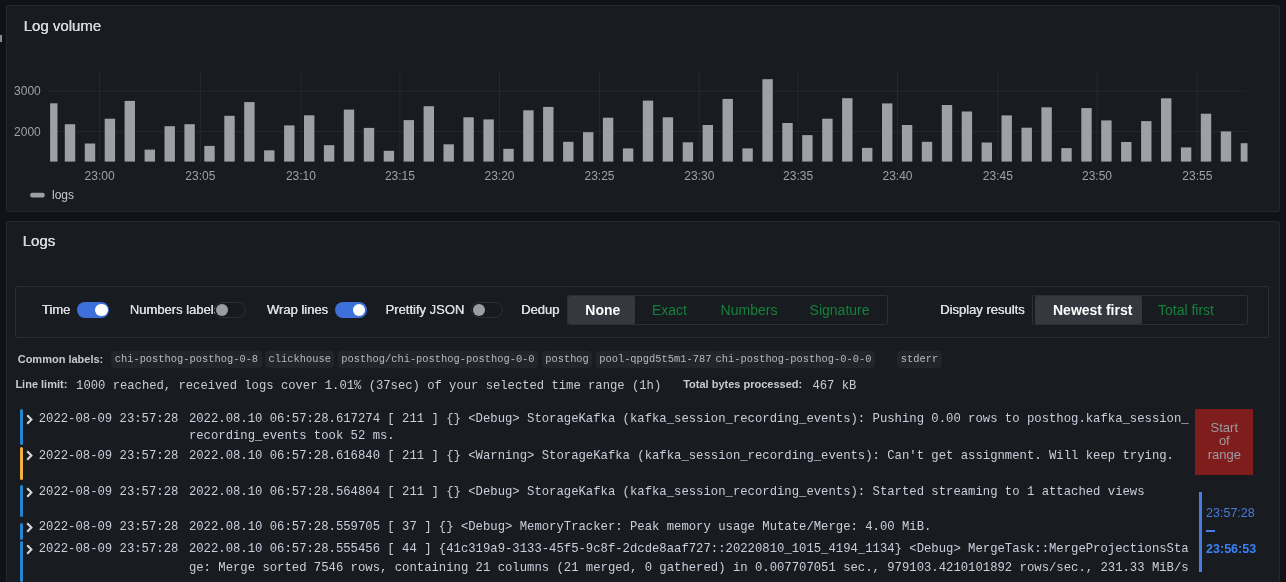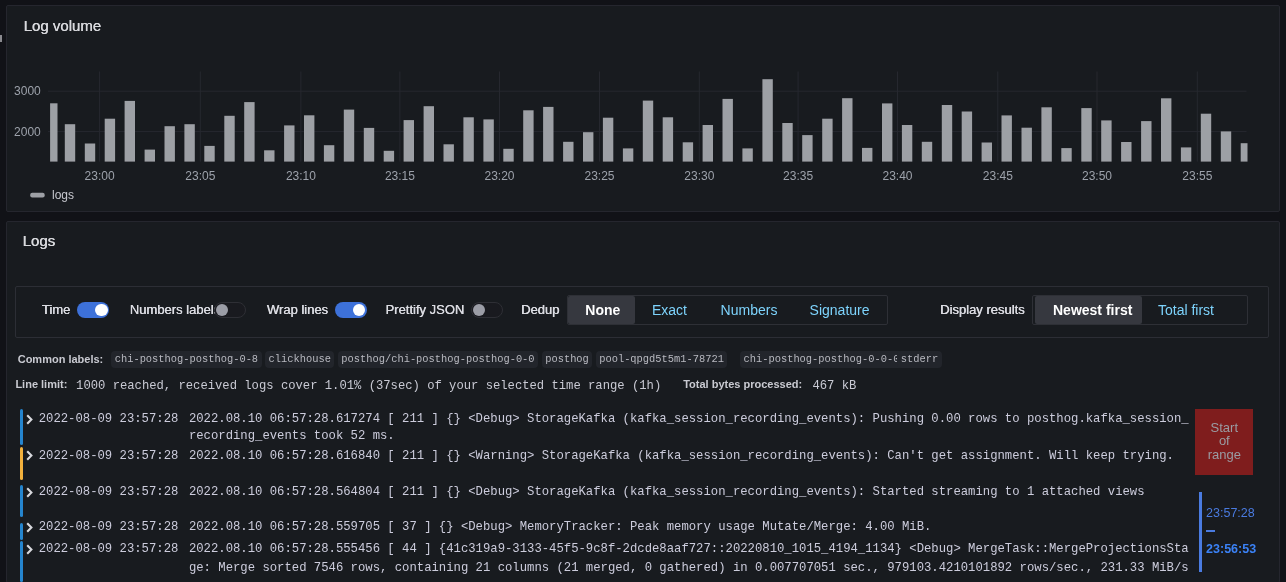--- a/index.html
+++ b/index.html
@@ -9,21 +9,21 @@
 .axis {font-family:"Liberation Sans", sans-serif;font-size:12px;fill:#9da2ab;}
 .lbl {position:absolute;font-weight:400;font-size:13px;color:#dcdde3;line-height:16px;white-space:nowrap;text-shadow:0.4px 0 0 currentColor;}
 .toggle {position:absolute;width:32px;height:16px;border-radius:8px;}
 .ton {background:#3d71d9;}
 .toff {background:#191a1f;border:1px solid #2e2f35;}
 .knob {position:absolute;top:1.75px;width:12.5px;height:12.5px;border-radius:50%;}
 .rgroup {position:absolute;height:30px;border:1px solid #2e3036;border-radius:2px;}
 .rsel {position:absolute;background:#36383f;border-radius:2px;height:28px;top:295.8px;}
 .ritem {position:absolute;font-size:14px;line-height:30px;top:294.7px;white-space:nowrap;}
 .rw {color:#ffffff;font-weight:700;}
-.rg {color:#7dd3fc;font-weight:400;text-align:right;}
+.rg {color:#15803d;font-weight:400;text-align:right;}
 .metab {position:absolute;font-weight:700;color:#c9cad1;white-space:nowrap;}
 .chip {position:absolute;top:350.5px;height:17px;line-height:17px;background:#22252b;border-radius:4px;
  font-family:"Liberation Mono", monospace;font-size:10.4px;color:#b8b9c0;padding:0 3.5px;white-space:nowrap;}
 .mono {position:absolute;font-family:"Liberation Mono", monospace;font-size:12.2px;color:#c9cad4;white-space:nowrap;}
 .ll {position:absolute;font-family:"Liberation Mono", monospace;font-size:12.25px;color:#ccccdc;line-height:18px;white-space:nowrap;}
 .chev {position:absolute;}
 .lvl {position:absolute;left:19.5px;width:3.5px;border-radius:2px;}
 </style></head>
 <body>
 <div id="root">
@@ -161,21 +161,21 @@
 <div class="rsel" style="left:1035.2px;width:107.2px;"></div>
 <div class="ritem rw" style="left:1053px;">Newest first</div>
 <div class="ritem rg" style="left:1158px;">Total first</div>
 
 <div class="metab" style="left:17.7px;top:352.5px;font-size:11px;line-height:13px;">Common labels:</div>
 <div class="chip" style="left:111.2px;">chi-posthog-posthog-0-8</div>
 <div class="chip" style="left:265.1px;">clickhouse</div>
 <div class="chip" style="left:337.8px;">posthog/chi-posthog-posthog-0-0</div>
 <div class="chip" style="left:541.7px;">posthog</div>
 <div class="chip" style="left:595.7px;">pool-qpgd5t5m1-78721</div>
-<div class="chip" style="left:740px;">chi-posthog-posthog-0-0-0</div>
+<div class="chip" style="left:712px;">chi-posthog-posthog-0-0-0</div>
 <div class="chip" style="left:897.3px;">stderr</div>
 <div class="metab" style="left:15.4px;top:378px;font-size:11px;line-height:13px;">Line limit:</div>
 <div class="mono" style="left:76.1px;top:378.5px;">1000 reached, received logs cover 1.01% (37sec) of your selected time range (1h)</div>
 <div class="metab" style="left:683.2px;top:378px;font-size:11px;line-height:13px;">Total bytes processed:</div>
 <div class="mono" style="left:812.4px;top:378.5px;">467 kB</div>
 
 <div class="lvl" style="top:409px;height:36px;background:#2585ce;"></div>
 <div class="lvl" style="top:447px;height:33px;background:#f2b13d;"></div>
 <div class="lvl" style="top:485px;height:32px;background:#2585ce;"></div>
 <div class="lvl" style="top:523px;height:17px;background:#2585ce;"></div>

